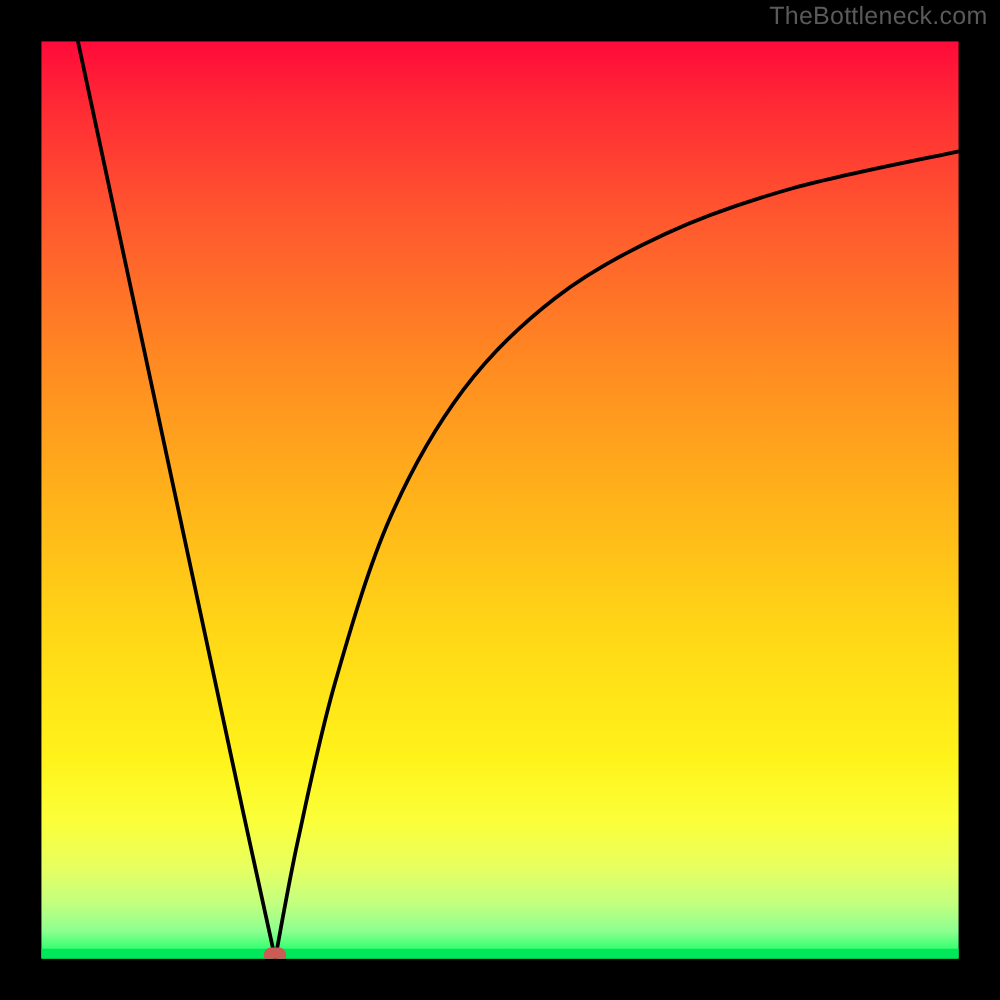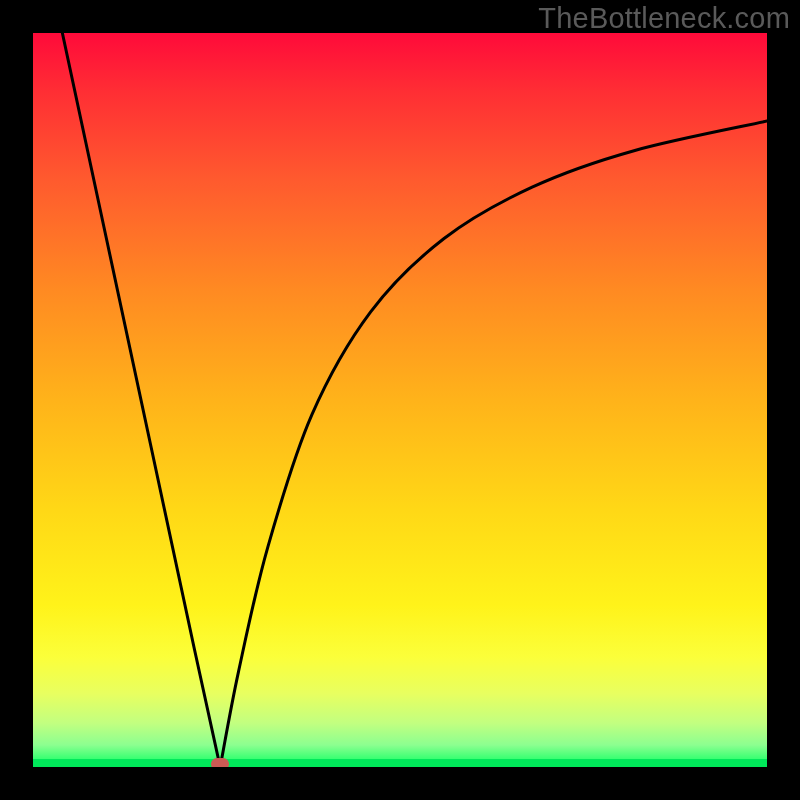--- a/index.html
+++ b/index.html
@@ -15,21 +15,21 @@
     position: relative;
     width: 800px;
     height: 800px;
     background: #000;
   }
   .watermark {
     position: absolute;
     top: 2px;
     right: 10px;
     color: #5a5a5a;
-    font-size: 29px;
+    font-size: 20px;
     letter-spacing: 0.2px;
     z-index: 5;
     font-weight: 500;
   }
   .plot-area {
     position: absolute;
     left: 33px;
     top: 33px;
     width: 734px;
     height: 734px;

